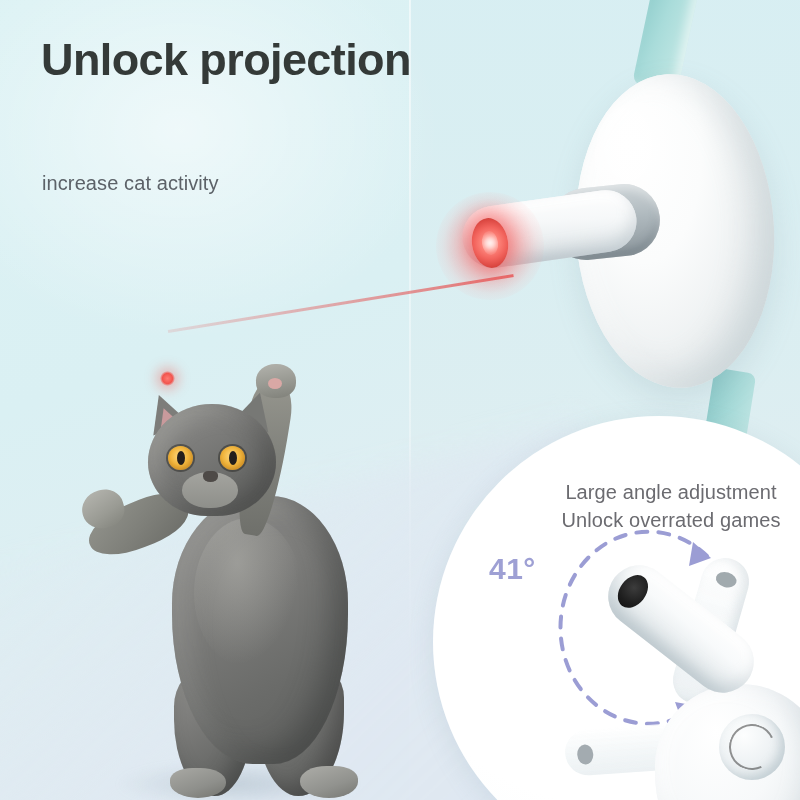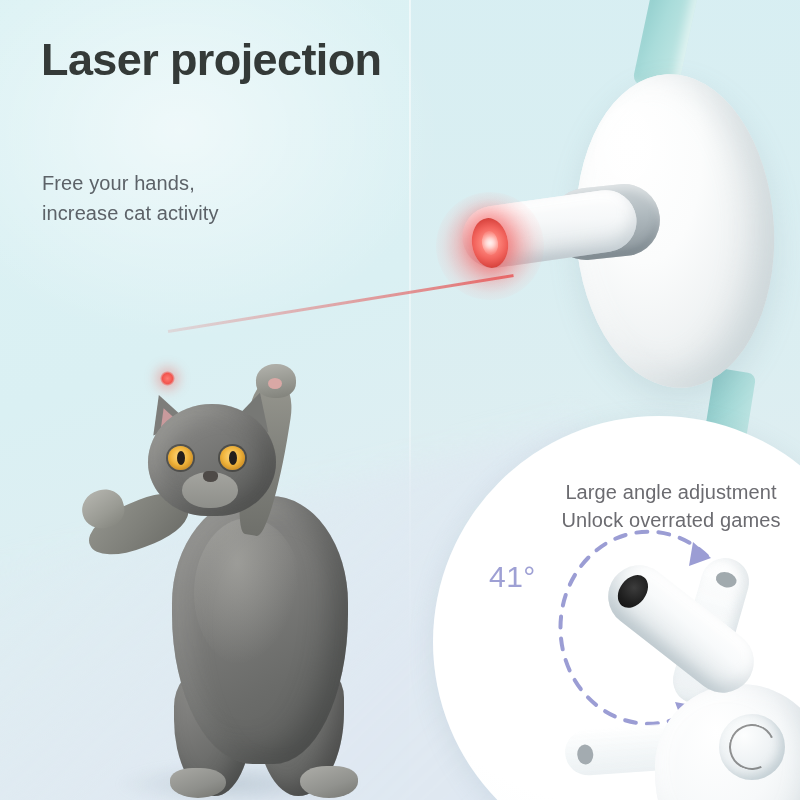--- a/index.html
+++ b/index.html
@@ -345,24 +345,24 @@
     font-size: 20px;
     line-height: 28px;
     font-weight: 400;
     letter-spacing: .1px;
     white-space: nowrap;
   }
   .callout-title .c-line { display: block; }
 
   .angle-label {
     position: absolute;
-    left: 56px; top: 144px;
+    left: 56px; top: 136px;
     color: #9ea0d4;
     font-size: 30px;
-    font-weight: 400;
+    font-weight: 700;
     letter-spacing: .5px;
   }
   .arc-svg {
     position: absolute;
     left: 78px; top: 104px;
     width: 220px; height: 230px;
   }
 
   
   .mini { position: absolute; left: 110px; top: 120px; width: 330px; height: 330px; }
@@ -442,25 +442,24 @@
 
 <div id="ad">
 
   <div class="bg-base"></div>
   <div class="bg-panel-right"></div>
   <div class="bg-seam"></div>
   <div class="bg-floor"></div>
   <div class="bg-glow-tl"></div>
 
   <div class="headline">
-    <span class="h-line">Laser projection</span>
+    <span class="h-line">Unlock projection</span>
   </div>
 
   <div class="subcopy">
-    <span class="s-line">Free your hands,</span>
     <span class="s-line">increase cat activity</span>
   </div>
 
   <div class="device">
     <div class="arm-top"></div>
     <div class="arm-bottom"></div>
     <div class="body-oval"></div>
     <div class="hinge"></div>
     <div class="barrel"></div>
     <div class="lens-glow"></div>

